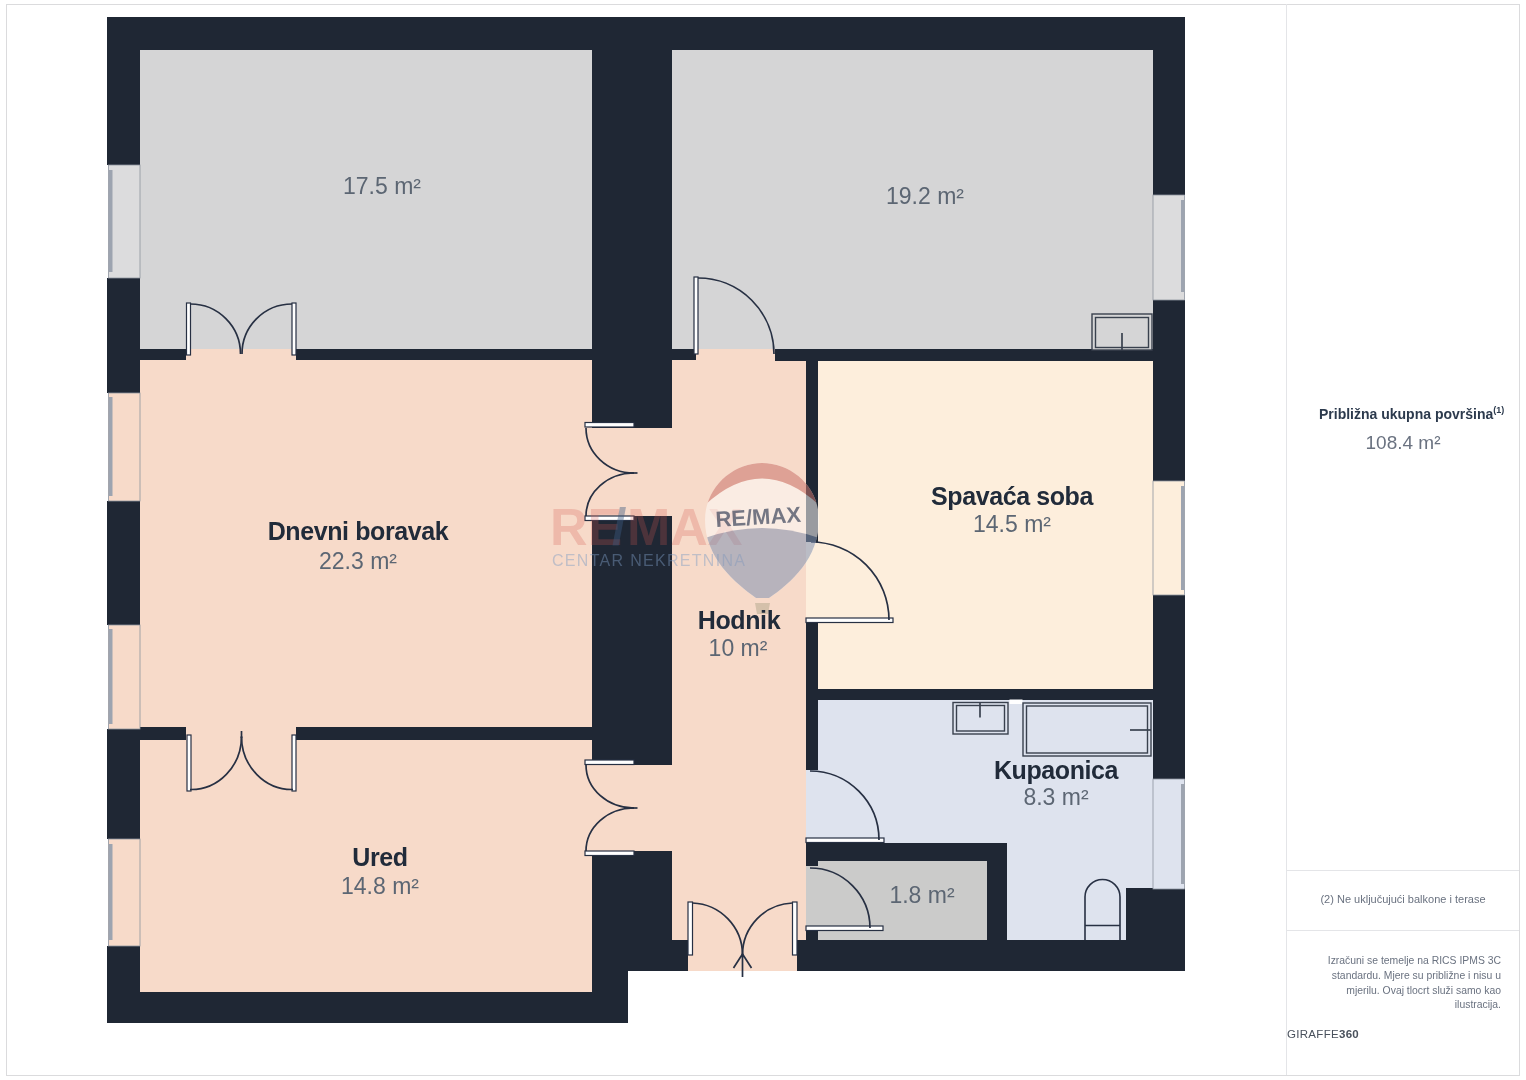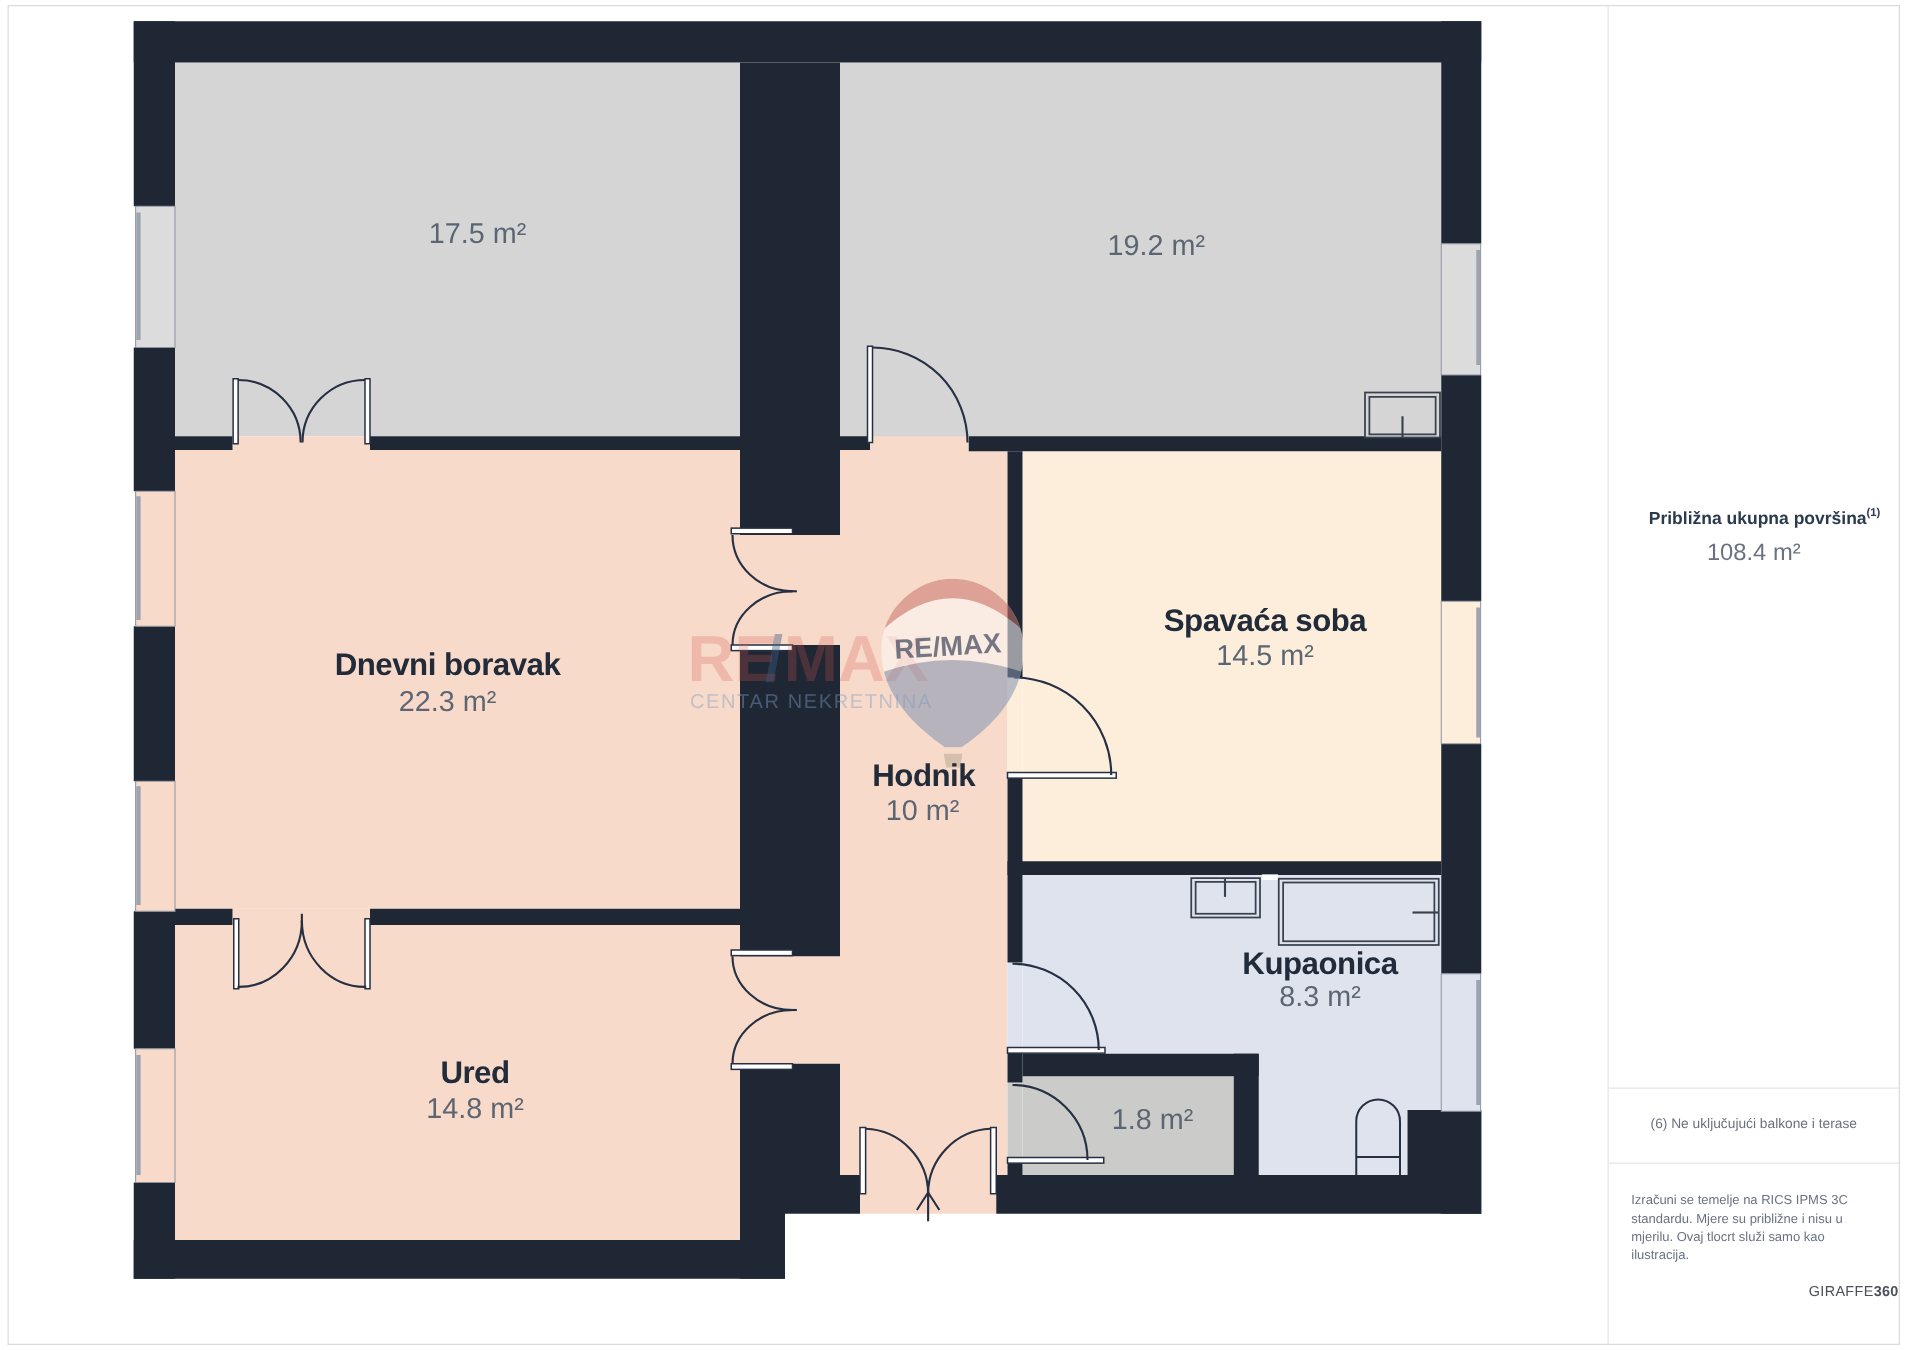--- a/index.html
+++ b/index.html
@@ -304,19 +304,19 @@
       <text x="922" y="903" font-size="23" fill="#5c6673" text-anchor="middle">1.8 m²</text>
     </g>
 </svg>
 
 <div class="abs" style="left:1319px;top:405px;width:232px;font-size:14px;font-weight:bold;color:#2c3a4d;">Približna ukupna površina<span style="font-size:9px;vertical-align:6px;">(1)</span></div>
 
 <div class="abs" style="left:1287px;top:432px;width:232px;text-align:center;font-size:19px;color:#6a7280;">108.4 m²</div>
 
 <div class="abs" style="left:1287px;top:870px;width:232px;height:1px;background:#e4e5e8;"></div>
 
-<div class="abs" style="left:1287px;top:893px;width:232px;text-align:center;font-size:11px;color:#6a7280;">(6) Ne uključujući balkone i terase</div>
+<div class="abs" style="left:1287px;top:893px;width:232px;text-align:center;font-size:11px;color:#6a7280;">(2) Ne uključujući balkone i terase</div>
 
 <div class="abs" style="left:1287px;top:930px;width:232px;height:1px;background:#e4e5e8;"></div>
 
-<div class="abs" style="left:1305px;top:954px;width:196px;text-align:left;font-size:10.4px;line-height:14.8px;color:#6a7280;">Izračuni se temelje na RICS IPMS 3C standardu. Mjere su približne i nisu u mjerilu. Ovaj tlocrt služi samo kao ilustracija.</div>
-
-<div class="abs" style="left:1287px;top:1028px;width:232px;text-align:right;font-size:11.5px;letter-spacing:0.3px;color:#49515c;">GIRAFFE<b>360</b></div>
+<div class="abs" style="left:1305px;top:954px;width:196px;text-align:right;font-size:10.4px;line-height:14.8px;color:#6a7280;">Izračuni se temelje na RICS IPMS 3C standardu. Mjere su približne i nisu u mjerilu. Ovaj tlocrt služi samo kao ilustracija.</div>
+
+<div class="abs" style="left:1287px;top:1028px;width:232px;text-align:left;font-size:11.5px;letter-spacing:0.3px;color:#49515c;">GIRAFFE<b>360</b></div>
 
 </body></html>

